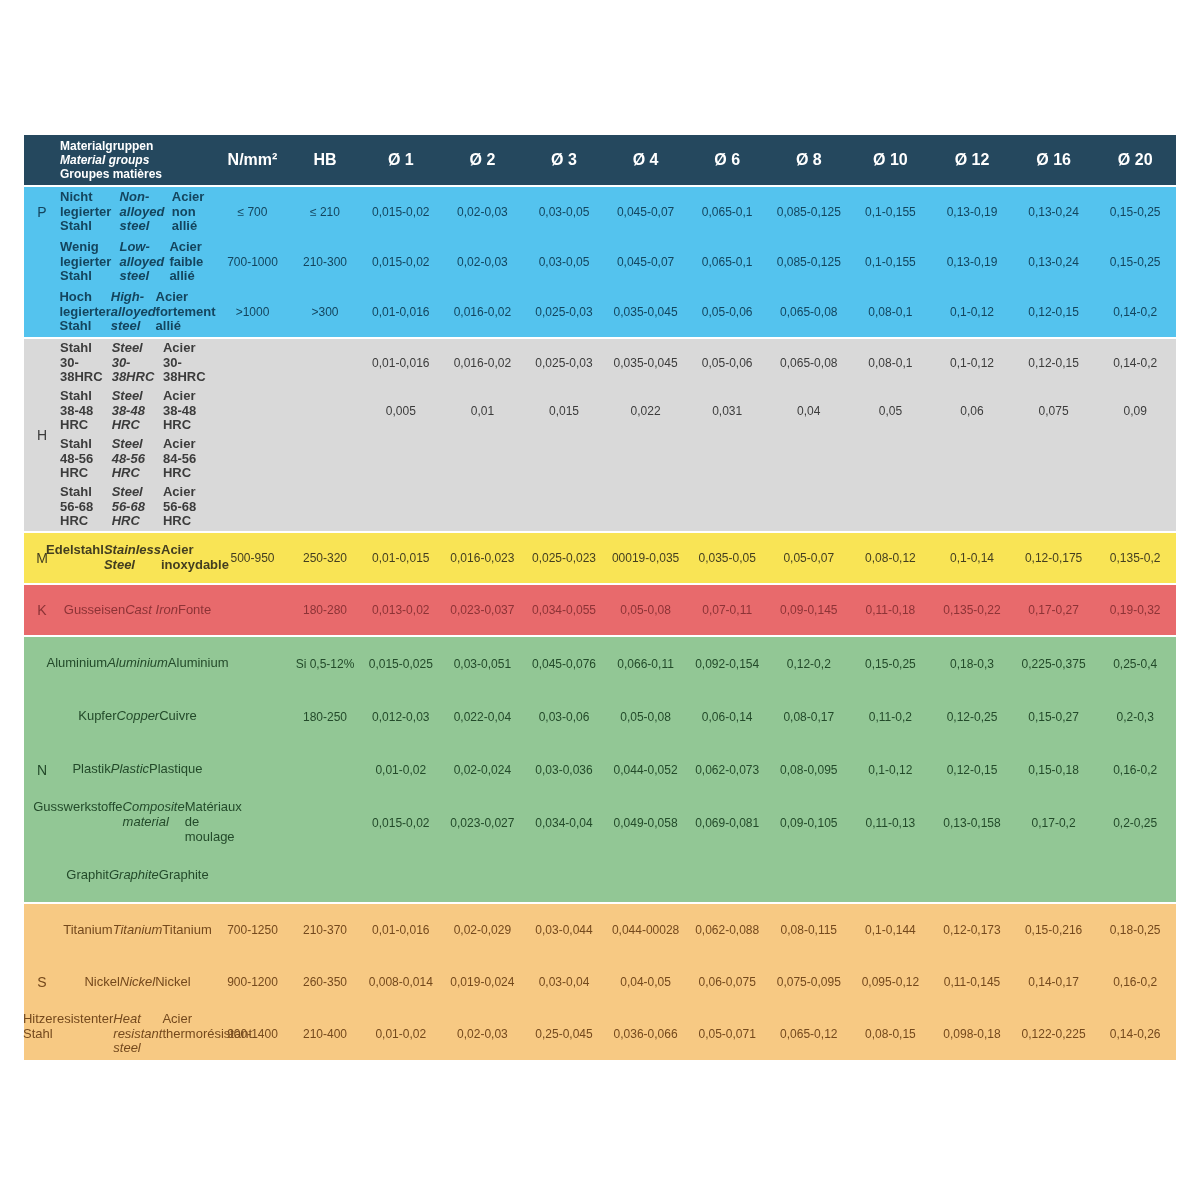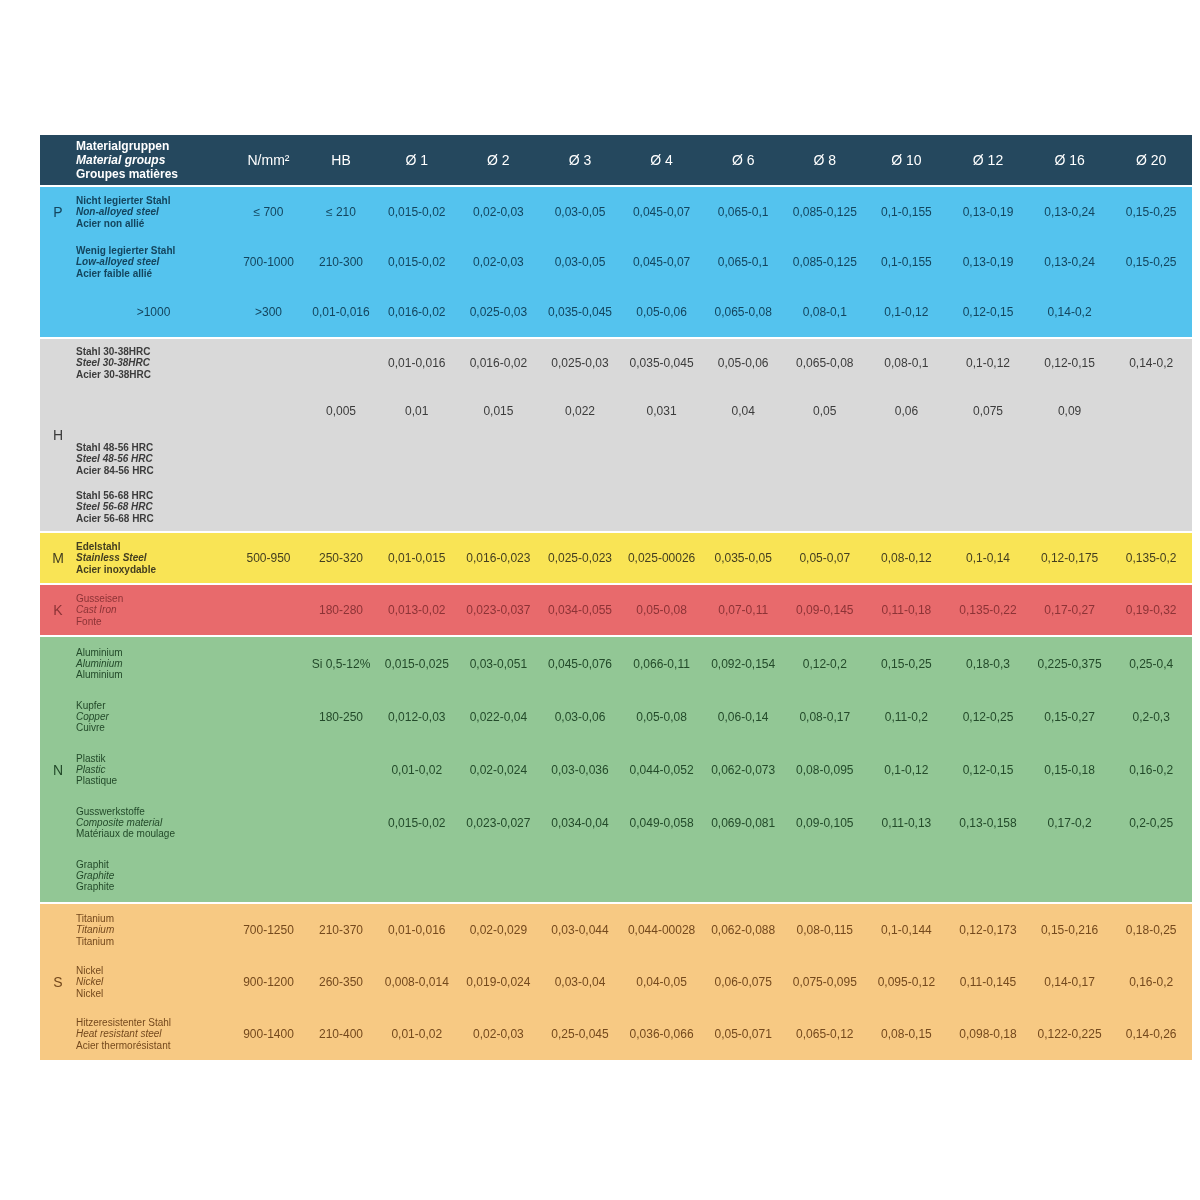--- a/index.html
+++ b/index.html
@@ -1,33 +1,33 @@
 <!DOCTYPE html>
 <html><head>
 <meta charset="utf-8">
 <style>
   html,body{margin:0;padding:0;background:#ffffff;}
   body{width:1200px;height:1200px;font-family:"Liberation Sans",sans-serif;-webkit-font-smoothing:antialiased;}
   .canvas{position:relative;width:1200px;height:1200px;background:#ffffff;overflow:hidden;}
-  .mtable{position:absolute;left:40px;top:135px;width:1152px;}
+  .mtable{position:absolute;left:24px;top:135px;width:1152px;}
 
   
   .thead{display:grid;grid-template-columns:36px 155px 75px 70px repeat(10,1fr);height:50px;align-items:center;}
   .thead .material-head{display:flex;flex-direction:column;justify-content:center;line-height:1.18;}
   .thead .material-head span{font-size:12px;font-weight:bold;}
   .thead .material-head .en{font-style:italic;}
-  .thead .colhead{text-align:center;font-size:14px;font-weight:normal;}
+  .thead .colhead{text-align:center;font-size:16px;font-weight:bold;}
 
   
   .section{display:flex;margin-top:2px;}
   .letter{width:36px;display:flex;align-items:center;justify-content:center;font-size:14px;align-self:stretch;}
   .rows{flex:1;display:flex;flex-direction:column;}
   .row{display:grid;grid-template-columns:155px 75px 70px repeat(10,1fr);align-items:center;}
 
-  .label{display:flex;flex-direction:column;justify-content:center;line-height:1.13;font-size:10px;}
+  .label{display:flex;justify-content:center;line-height:1.13;font-size:13px;}
   .label .en{font-style:italic;}
   .bold-labels .label .de,.bold-labels .label .fr,.bold-labels .label .en{font-weight:bold;}
   .cell.num{text-align:center;font-size:12px;white-space:nowrap;}
 
   
   .sec-P .row{height:50px;}
   .sec-H .row{height:48px;}
   .sec-M .row{height:50px;}
   .sec-K .row{height:50px;}
   .sec-N .row{height:53px;}
@@ -96,20 +96,25 @@
               <div class="cell num">0,03-0,05</div>
               <div class="cell num">0,045-0,07</div>
               <div class="cell num">0,065-0,1</div>
               <div class="cell num">0,085-0,125</div>
               <div class="cell num">0,1-0,155</div>
               <div class="cell num">0,13-0,19</div>
               <div class="cell num">0,13-0,24</div>
               <div class="cell num">0,15-0,25</div>
             </div>
             <div class="row">
+              <div class="cell label">
+                <span class="de">Hoch legierter Stahl</span>
+                <span class="en">High-alloyed steel</span>
+                <span class="fr">Acier fortement allié</span>
+              </div>
               <div class="cell num">&gt;1000</div>
               <div class="cell num">&gt;300</div>
               <div class="cell num">0,01-0,016</div>
               <div class="cell num">0,016-0,02</div>
               <div class="cell num">0,025-0,03</div>
               <div class="cell num">0,035-0,045</div>
               <div class="cell num">0,05-0,06</div>
               <div class="cell num">0,065-0,08</div>
               <div class="cell num">0,08-0,1</div>
               <div class="cell num">0,1-0,12</div>
@@ -134,20 +139,25 @@
               <div class="cell num">0,025-0,03</div>
               <div class="cell num">0,035-0,045</div>
               <div class="cell num">0,05-0,06</div>
               <div class="cell num">0,065-0,08</div>
               <div class="cell num">0,08-0,1</div>
               <div class="cell num">0,1-0,12</div>
               <div class="cell num">0,12-0,15</div>
               <div class="cell num">0,14-0,2</div>
             </div>
             <div class="row">
+              <div class="cell label">
+                <span class="de">Stahl 38-48 HRC</span>
+                <span class="en">Steel 38-48 HRC</span>
+                <span class="fr">Acier 38-48 HRC</span>
+              </div>
               <div class="cell num"></div>
               <div class="cell num"></div>
               <div class="cell num">0,005</div>
               <div class="cell num">0,01</div>
               <div class="cell num">0,015</div>
               <div class="cell num">0,022</div>
               <div class="cell num">0,031</div>
               <div class="cell num">0,04</div>
               <div class="cell num">0,05</div>
               <div class="cell num">0,06</div>
@@ -201,21 +211,21 @@
               <div class="cell label">
                 <span class="de">Edelstahl</span>
                 <span class="en">Stainless Steel</span>
                 <span class="fr">Acier inoxydable</span>
               </div>
               <div class="cell num">500-950</div>
               <div class="cell num">250-320</div>
               <div class="cell num">0,01-0,015</div>
               <div class="cell num">0,016-0,023</div>
               <div class="cell num">0,025-0,023</div>
-              <div class="cell num">0,025-00026</div>
+              <div class="cell num">00019-0,035</div>
               <div class="cell num">0,035-0,05</div>
               <div class="cell num">0,05-0,07</div>
               <div class="cell num">0,08-0,12</div>
               <div class="cell num">0,1-0,14</div>
               <div class="cell num">0,12-0,175</div>
               <div class="cell num">0,135-0,2</div>
             </div>
           </div>
         </div>
         <div class="section sec-K" style="background: rgb(232, 106, 108); color: rgb(140, 51, 54);">

